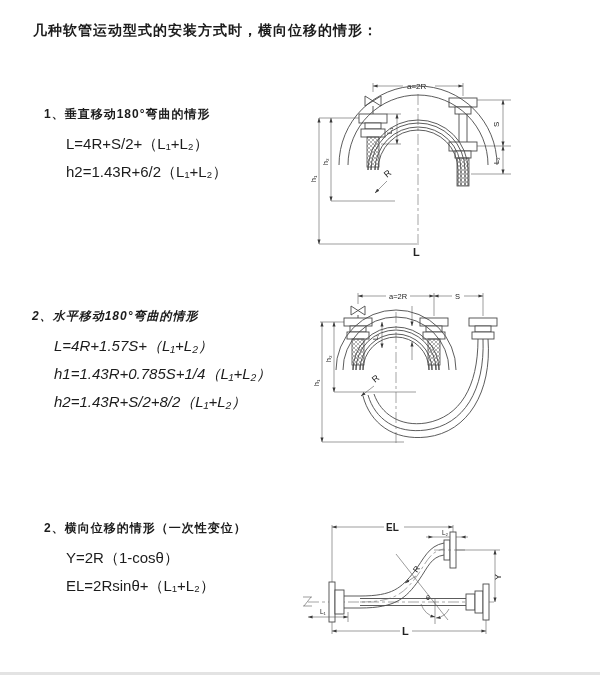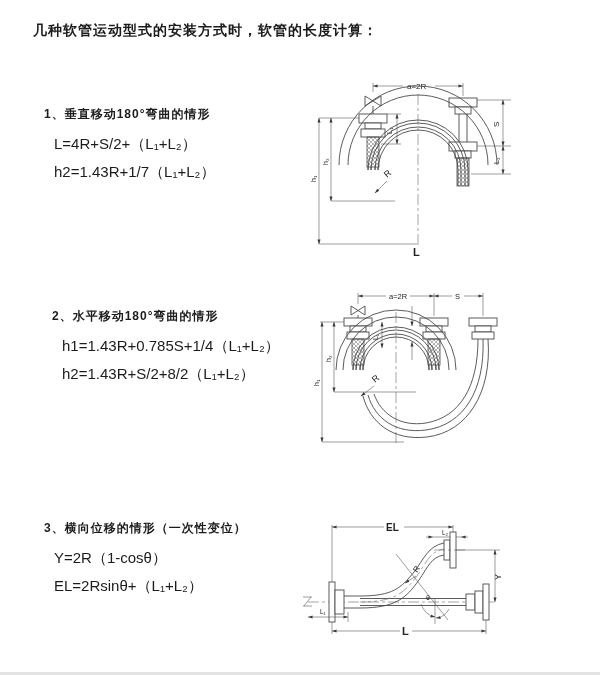--- a/index.html
+++ b/index.html
@@ -5,59 +5,60 @@
   html,body{margin:0;padding:0;}
   body{
     width:600px;height:675px;background:#ffffff;position:relative;overflow:hidden;
     font-family:"Liberation Sans","DejaVu Sans",sans-serif;color:#1c1c1c;
   }
   .page-title{
     position:absolute;left:33px;top:22px;font-size:14px;font-weight:bold;letter-spacing:1px;
   }
   .sec{position:absolute;}
   .sec-heading{font-size:12px;font-weight:bold;letter-spacing:1px;line-height:20px;}
-  .formulas{margin:6px 0 0 10px;line-height:28px;font-size:15px;font-weight:500;}
+  .formulas{margin:6px 0 0 22px;line-height:28px;font-size:15px;font-weight:500;}
   .sec1{left:44px;top:104px;}
-  .sec2{left:52px;top:306px;}
+  .sec2{left:32px;top:306px;font-style:italic;}
   .sec3{left:44px;top:518px;}
   .diagram{position:absolute;}
   .d1{left:303px;top:70px;}
   .d2{left:308px;top:282px;}
   .d3{left:298px;top:512px;}
   svg{display:block;}
   svg text{font-family:"Liberation Sans","DejaVu Sans",sans-serif;fill:#222;}
   .dline{stroke:#4a4a4a;stroke-width:0.9;fill:none;}
   .thin{stroke:#5a5a5a;stroke-width:0.6;fill:none;}
   .cl{stroke:#6a6a6a;stroke-width:0.6;fill:none;stroke-dasharray:11 3 3 3;}
   .fit{fill:#ffffff;stroke:#4a4a4a;stroke-width:0.9;}
   .bottom-edge{position:absolute;left:0;bottom:0;width:600px;height:3px;background:#e3e3e3;}
 </style>
 </head>
 <body>
 
-<div class="page-title">几种软管运动型式的安装方式时，软管的长度计算：</div>
+<div class="page-title">几种软管运动型式的安装方式时，横向位移的情形：</div>
 
 <div class="sec sec1">
   <div class="sec-heading">1、垂直移动180°弯曲的情形</div>
   <div class="formulas">
     <div>L=4R+S/2+（L₁+L₂）</div>
-    <div>h2=1.43R+1/7（L₁+L₂）</div>
+    <div>h2=1.43R+6/2（L₁+L₂）</div>
   </div>
 </div>
 
 <div class="sec sec2">
   <div class="sec-heading">2、水平移动180°弯曲的情形</div>
   <div class="formulas">
+    <div>L=4R+1.57S+（L₁+L₂）</div>
     <div>h1=1.43R+0.785S+1/4（L₁+L₂）</div>
     <div>h2=1.43R+S/2+8/2（L₁+L₂）</div>
   </div>
 </div>
 
 <div class="sec sec3">
-  <div class="sec-heading">3、横向位移的情形（一次性变位）</div>
+  <div class="sec-heading">2、横向位移的情形（一次性变位）</div>
   <div class="formulas">
     <div>Y=2R（1-cosθ）</div>
     <div>EL=2Rsinθ+（L₁+L₂）</div>
   </div>
 </div>
 
 <div class="diagram d1">
 <svg width="262" height="188" viewBox="0 0 262 188">
   <defs>
     <pattern id="br1" width="4" height="4" patternUnits="userSpaceOnUse">

